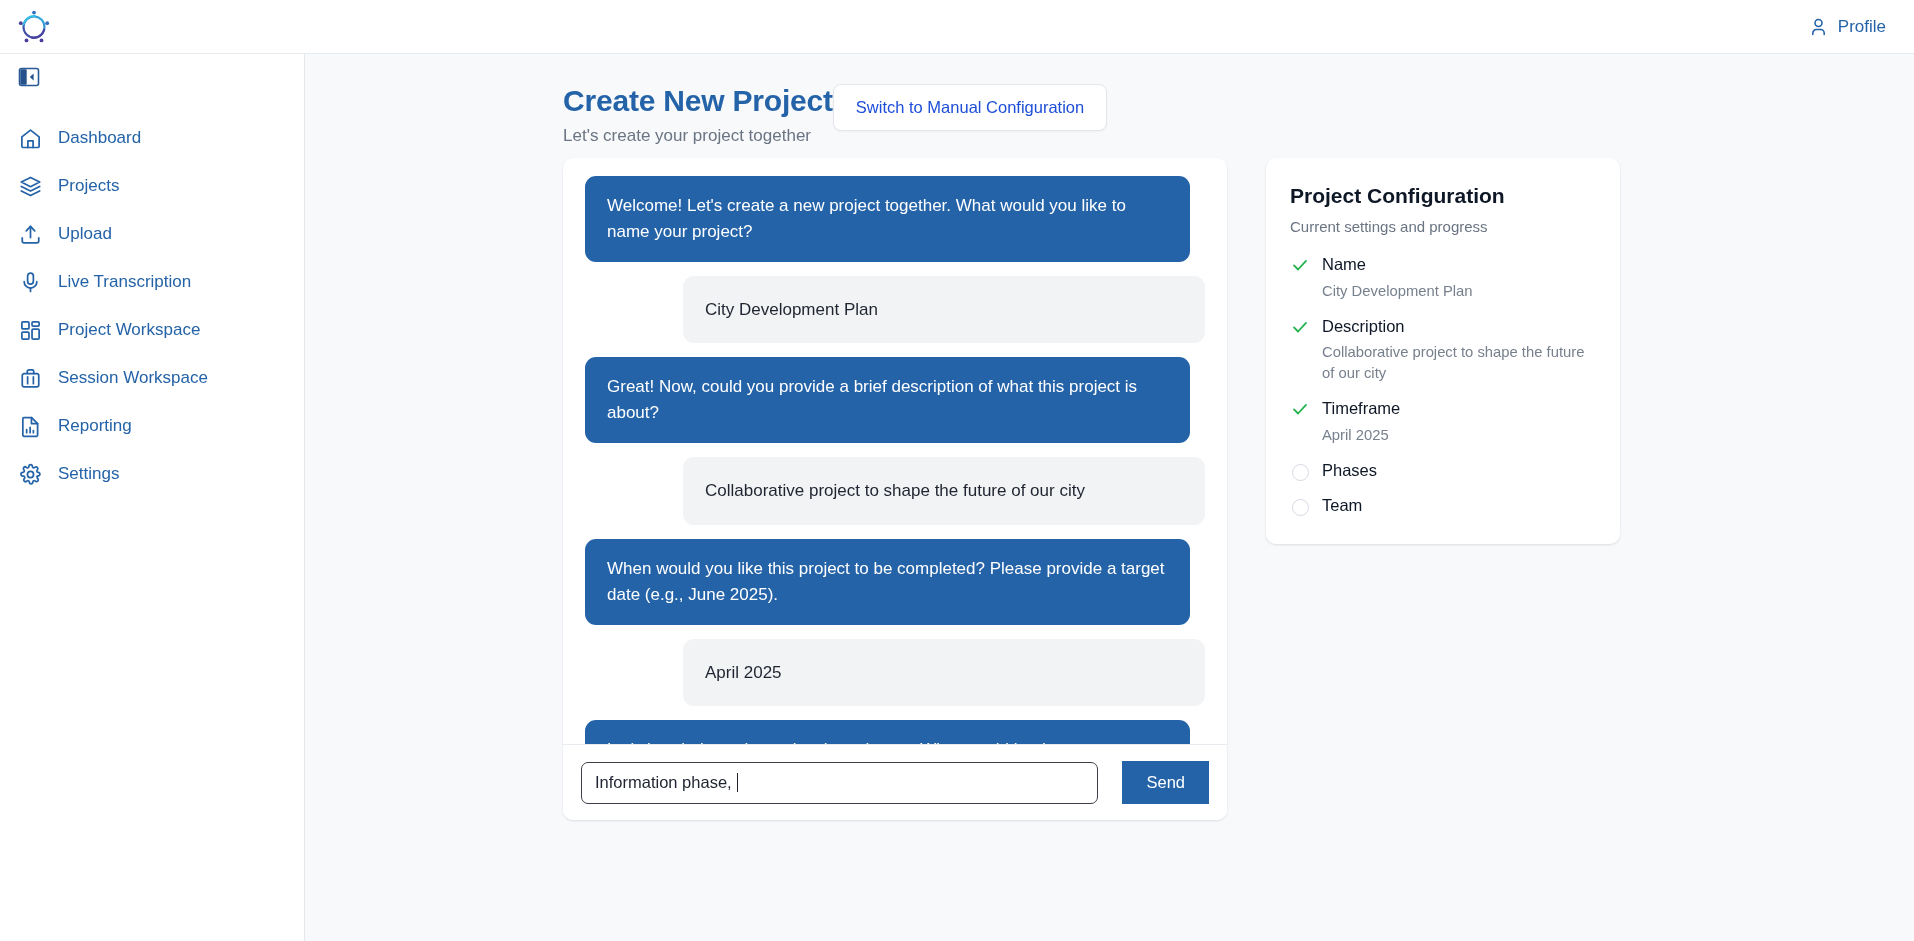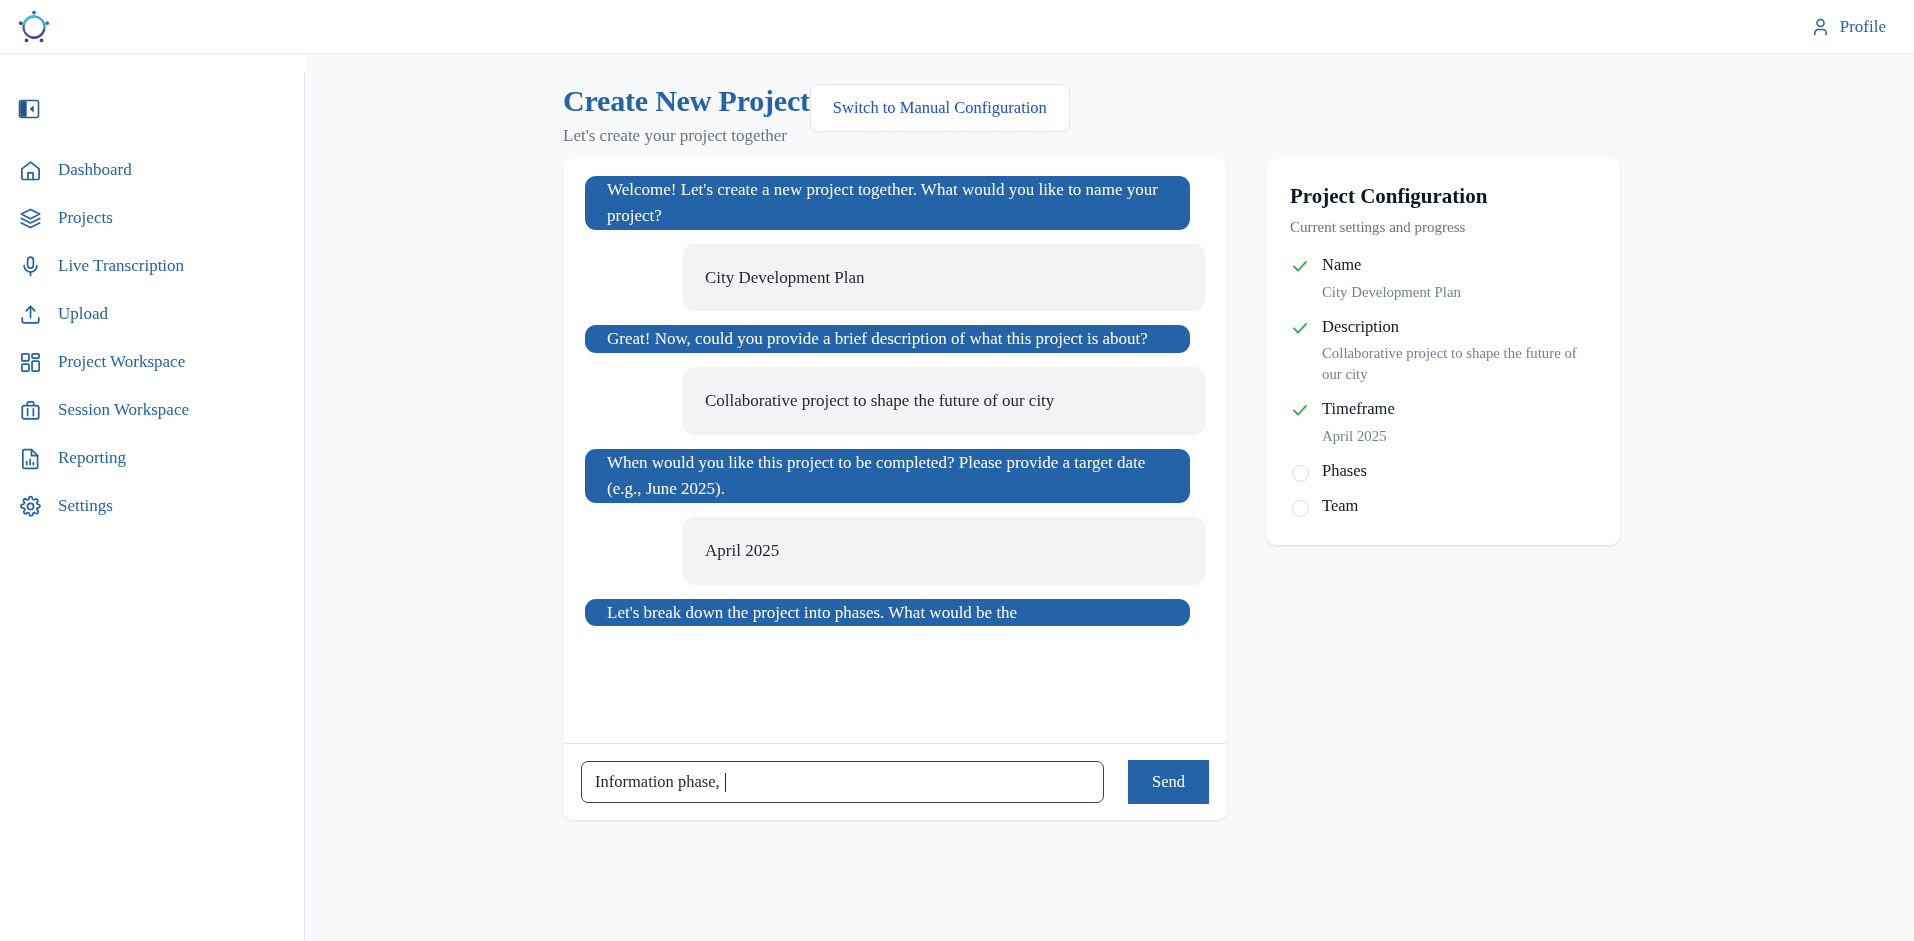--- a/index.html
+++ b/index.html
@@ -2,42 +2,42 @@
 <html><head>
 <meta charset="utf-8">
 <style>
   * { box-sizing: border-box; margin: 0; padding: 0; }
   html, body {
     width: 1914px; height: 941px;
     font-family: "Liberation Sans", sans-serif;
     background: #ffffff;
     overflow: hidden;
   }
-  .app { position: relative; width: 1914px; height: 941px; font-family: Liberation Serif, serif; }
+  .app { position: relative; width: 1914px; height: 941px; }
 
   
   .topbar {
     position: absolute; top: 0; left: 0; right: 0; height: 54px;
     background: #ffffff;
     border-bottom: 1px solid #e8ebef;
     display: flex; align-items: center; justify-content: space-between;
     padding: 0 22px 0 14px;
     z-index: 20;
   }
   .logo-wrap { display: flex; align-items: center; }
   .profile-btn {
     display: flex; align-items: center; gap: 9px;
     color: #2463a8; font-size: 17px;
     cursor: pointer; padding: 4px 6px; border-radius: 6px;
   }
   .profile-btn svg { display: block; }
 
   
   .sidebar {
-    position: absolute; top: 72px; left: 0; width: 305px; bottom: 0;
+    position: absolute; top: 40px; left: 0; width: 305px; bottom: 0;
     background: #ffffff;
     border-right: 1px solid #e5e8ed;
     padding-top: 22px;
     z-index: 15;
   }
   .collapse-btn {
     margin: 0 0 22px 14px; width: 30px; height: 30px;
     display: flex; align-items: center; justify-content: center;
     cursor: pointer; border-radius: 5px;
   }
@@ -86,21 +86,21 @@
     padding: 18px 22px 10px 22px;
     overflow: hidden;
     position: relative;
   }
   .msg-row { display: flex; margin-bottom: 14px; }
   .msg-row.bot { justify-content: flex-start; }
   .msg-row.user { justify-content: flex-end; }
   .bubble {
     max-width: 605px;
     border-radius: 11px;
-    padding: 1px 22px;
+    padding: 17px 22px;
     font-size: 17px;
     line-height: 1.52;
   }
   .bubble.bot { background: #2463a8; color: #ffffff; width: 605px; }
   .bubble.user { background: #f1f3f5; color: #1f2430; width: 522px; padding: 21px 22px; }
 
   .chat-input-bar {
     flex: none;
     border-top: 1px solid #e8ebef;
     background: #ffffff;
@@ -218,37 +218,37 @@
           <path d="M2.4 16.6 12 21.4l9.6-4.8"></path>
           <path d="M2.4 12 12 16.8 21.6 12"></path>
         </svg>
       </span>
       <span>Projects</span>
     </div>
 
     <div class="nav-item">
       <span class="nav-icon">
         <svg width="23" height="23" viewBox="0 0 24 24" fill="none" stroke="#2463a8" stroke-width="1.8" stroke-linecap="round" stroke-linejoin="round">
+          <path d="M3.4 15.4v3.4a2 2 0 0 0 2 2h13.2a2 2 0 0 0 2-2v-3.4"></path>
+          <path d="M7.6 8.2 12 3.6l4.4 4.6"></path>
+          <path d="M12 3.6v11.6"></path>
+        </svg>
+      </span>
+      <span>Upload</span>
+    </div>
+
+    <div class="nav-item">
+      <span class="nav-icon">
+        <svg width="23" height="23" viewBox="0 0 24 24" fill="none" stroke="#2463a8" stroke-width="1.8" stroke-linecap="round" stroke-linejoin="round">
           <rect x="9" y="2.2" width="6" height="11.4" rx="3"></rect>
           <path d="M5.4 11.2a6.6 6.6 0 0 0 13.2 0"></path>
           <path d="M12 17.8v3.6"></path>
         </svg>
       </span>
       <span>Live Transcription</span>
-    </div>
-
-    <div class="nav-item">
-      <span class="nav-icon">
-        <svg width="23" height="23" viewBox="0 0 24 24" fill="none" stroke="#2463a8" stroke-width="1.8" stroke-linecap="round" stroke-linejoin="round">
-          <path d="M3.4 15.4v3.4a2 2 0 0 0 2 2h13.2a2 2 0 0 0 2-2v-3.4"></path>
-          <path d="M7.6 8.2 12 3.6l4.4 4.6"></path>
-          <path d="M12 3.6v11.6"></path>
-        </svg>
-      </span>
-      <span>Upload</span>
     </div>
 
     <div class="nav-item">
       <span class="nav-icon">
         <svg width="23" height="23" viewBox="0 0 24 24" fill="none" stroke="#2463a8" stroke-width="1.8" stroke-linejoin="round">
           <rect x="3" y="3" width="7.4" height="7.4" rx="1.1"></rect>
           <rect x="13.6" y="3" width="7.4" height="4.4" rx="1.1"></rect>
           <rect x="3" y="13.6" width="7.4" height="7.4" rx="1.1"></rect>
           <rect x="13.6" y="10.6" width="7.4" height="10.4" rx="1.1"></rect>
         </svg>

